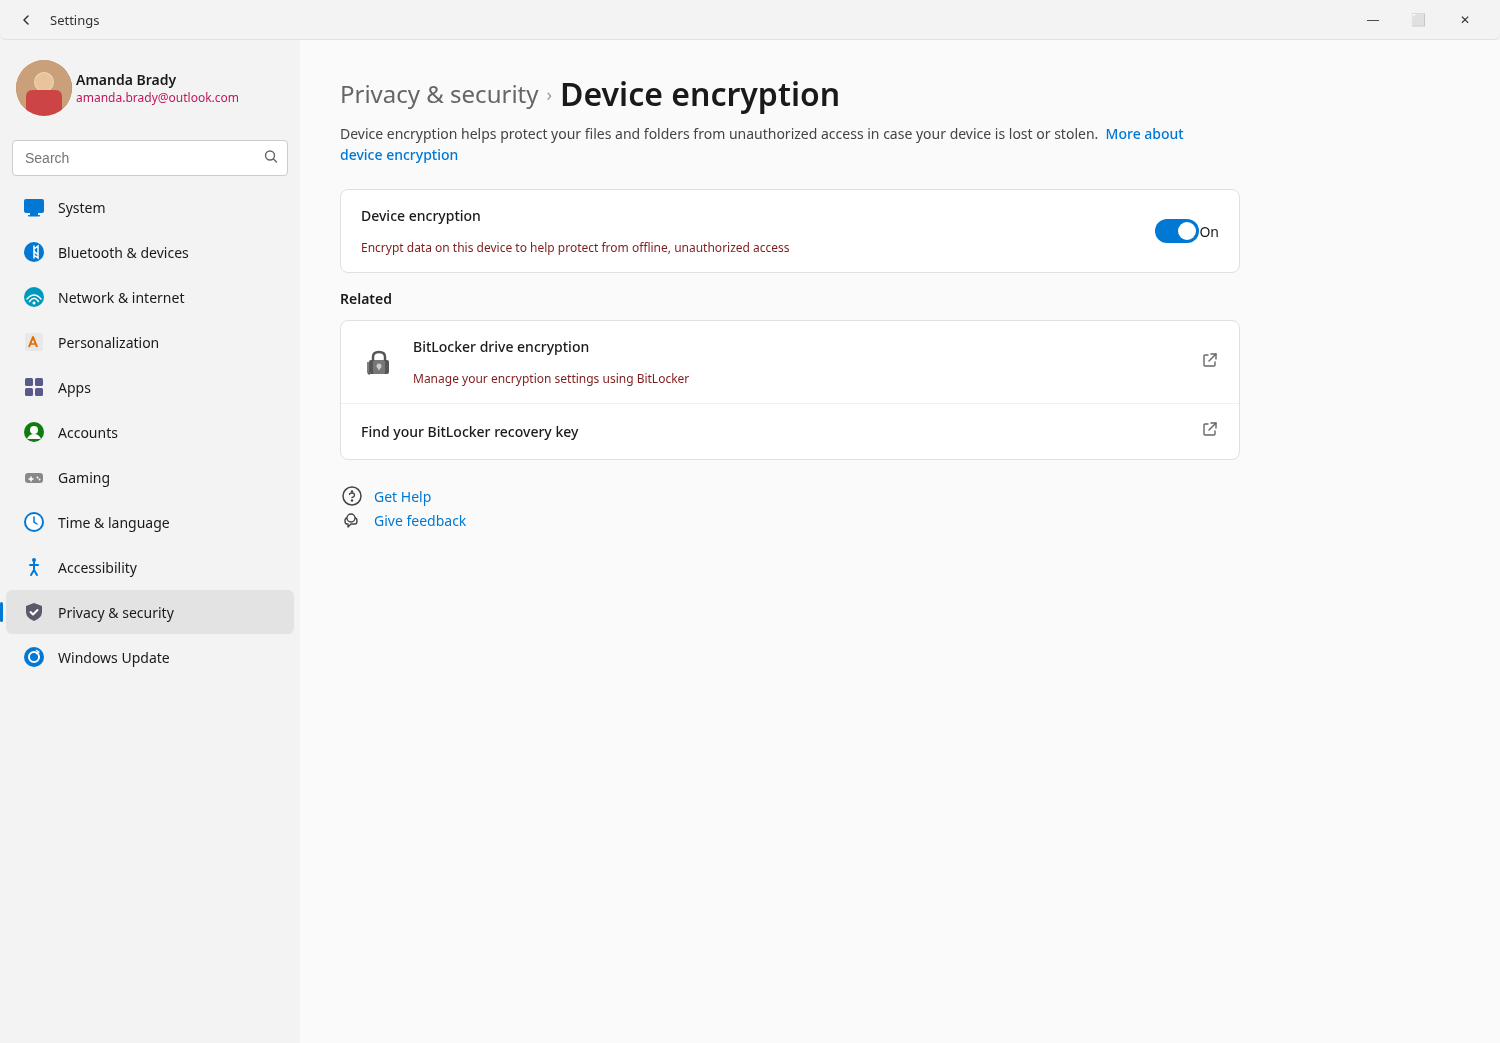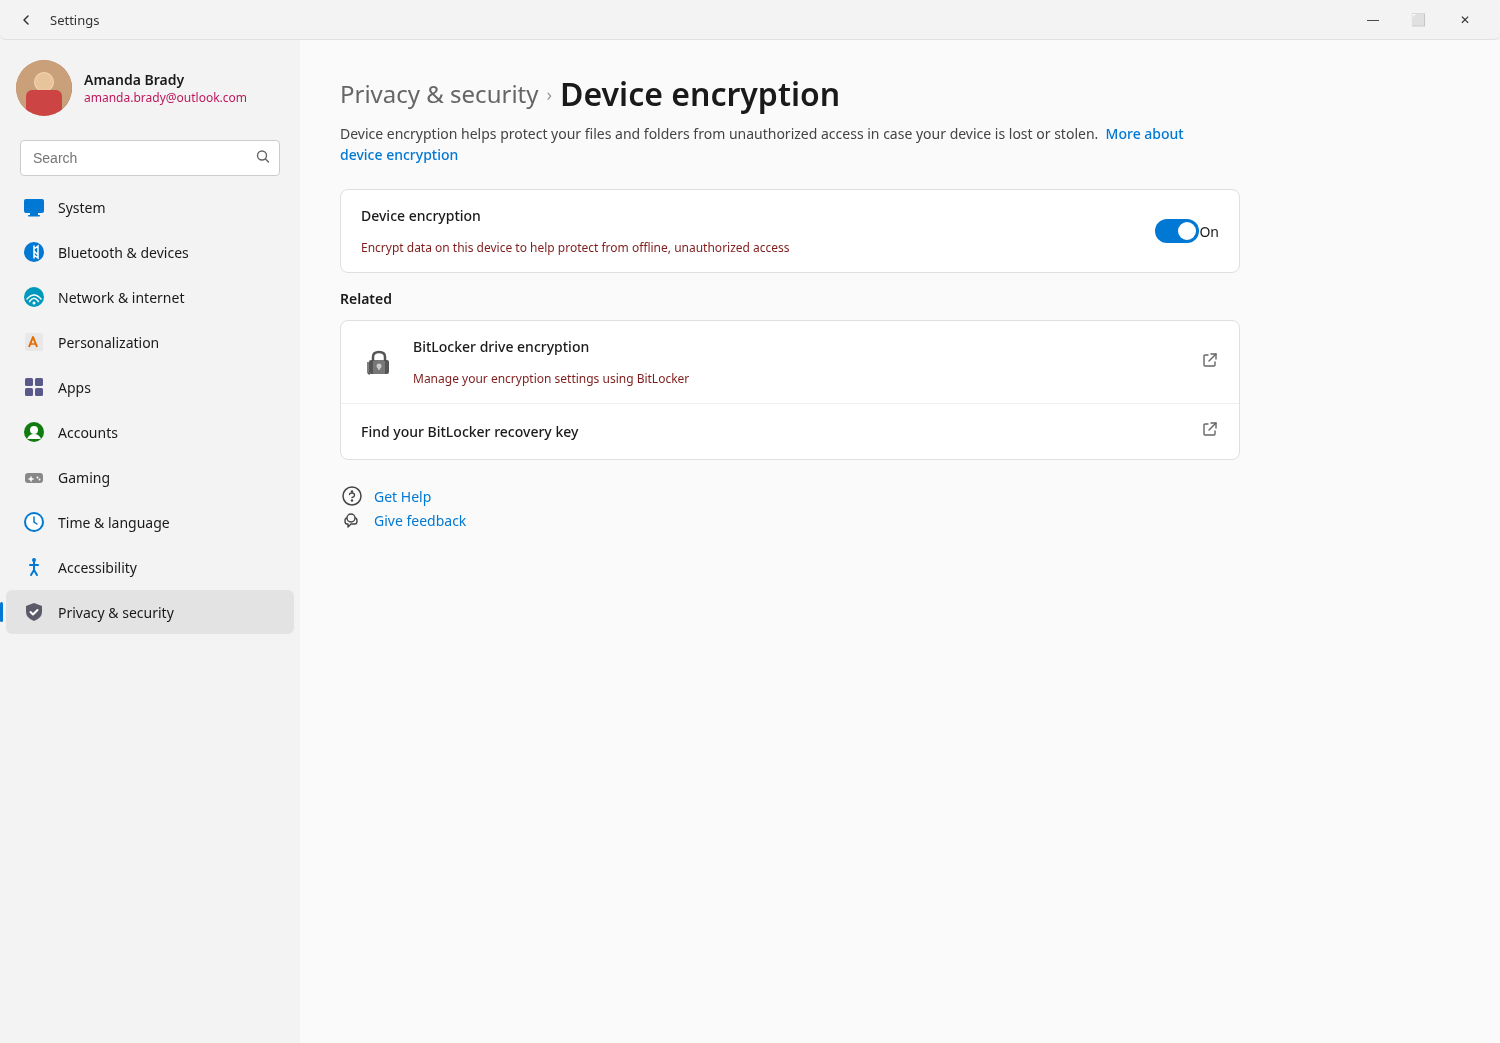--- a/index.html
+++ b/index.html
@@ -66,21 +66,21 @@
       background: #f3f3f3;
       display: flex;
       flex-direction: column;
       overflow-y: auto;
       flex-shrink: 0;
       padding-bottom: 20px;
     }
     .user-profile {
       display: flex;
       align-items: center;
-      gap: 12px;
+      gap: 4px;
       padding: 20px 16px;
     }
     .avatar {
       width: 56px; height: 56px;
       border-radius: 50%;
       background: #c9a07a;
       overflow: hidden;
       flex-shrink: 0;
       display: flex; align-items: center; justify-content: center;
       font-size: 24px;
@@ -94,21 +94,21 @@
     .user-info .user-name {
       font-size: 14px;
       font-weight: 600;
       color: #1a1a1a;
     }
     .user-info .user-email {
       font-size: 12px;
       color: #be185d;
     }
     .search-box {
-      margin: 4px 20px 8px;
+      margin: 4px 12px 8px;
       position: relative;
     }
     .search-input {
       width: 100%;
       height: 36px;
       border-radius: 4px;
       border: 1px solid #ccc;
       background: white;
       padding: 0 36px 0 12px;
       font-size: 14px;
@@ -455,20 +455,31 @@
       <div class="nav-item active">
         <span class="nav-icon">
           <svg width="22" height="22" viewBox="0 0 22 22">
             <path d="M11 2 L19 5 L19 11 Q19 17 11 20 Q3 17 3 11 L3 5 Z" fill="#5a5a6a"></path>
             <path d="M7.5 11 L10 13.5 L14.5 9" stroke="white" stroke-width="2" stroke-linecap="round" stroke-linejoin="round" fill="none"></path>
           </svg>
         </span>
         <span class="nav-label">Privacy &amp; security</span>
       </div>
 
+      <div class="nav-item">
+        <span class="nav-icon">
+          <svg width="22" height="22" viewBox="0 0 22 22">
+            <circle cx="11" cy="11" r="10" fill="#0078d4"></circle>
+            <path d="M11 6 A5 5 0 0 1 16 11" stroke="white" stroke-width="2" fill="none" stroke-linecap="round"></path>
+            <path d="M16 11 A5 5 0 1 1 11 6" stroke="white" stroke-width="2" fill="none" stroke-linecap="round" stroke-dasharray="0"></path>
+            <path d="M13 4 L16 6 L13 8" stroke="white" stroke-width="1.5" fill="none" stroke-linejoin="round"></path>
+          </svg>
+        </span>
+        <span class="nav-label">Windows Update</span>
+      </div>
     </nav>
   </div>
 
   <div class="content">
 
     <div class="breadcrumb">
       <span class="breadcrumb-parent" style="cursor:pointer;">Privacy &amp; security</span>
       <span class="breadcrumb-sep">›</span>
       <span class="breadcrumb-current">Device encryption</span>
     </div>

